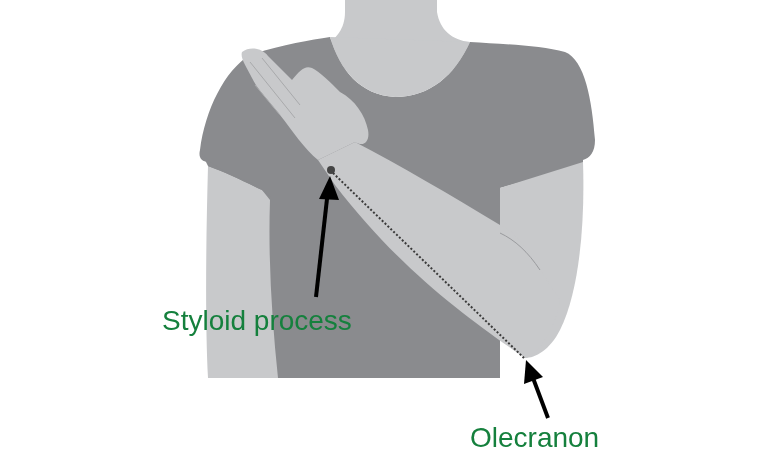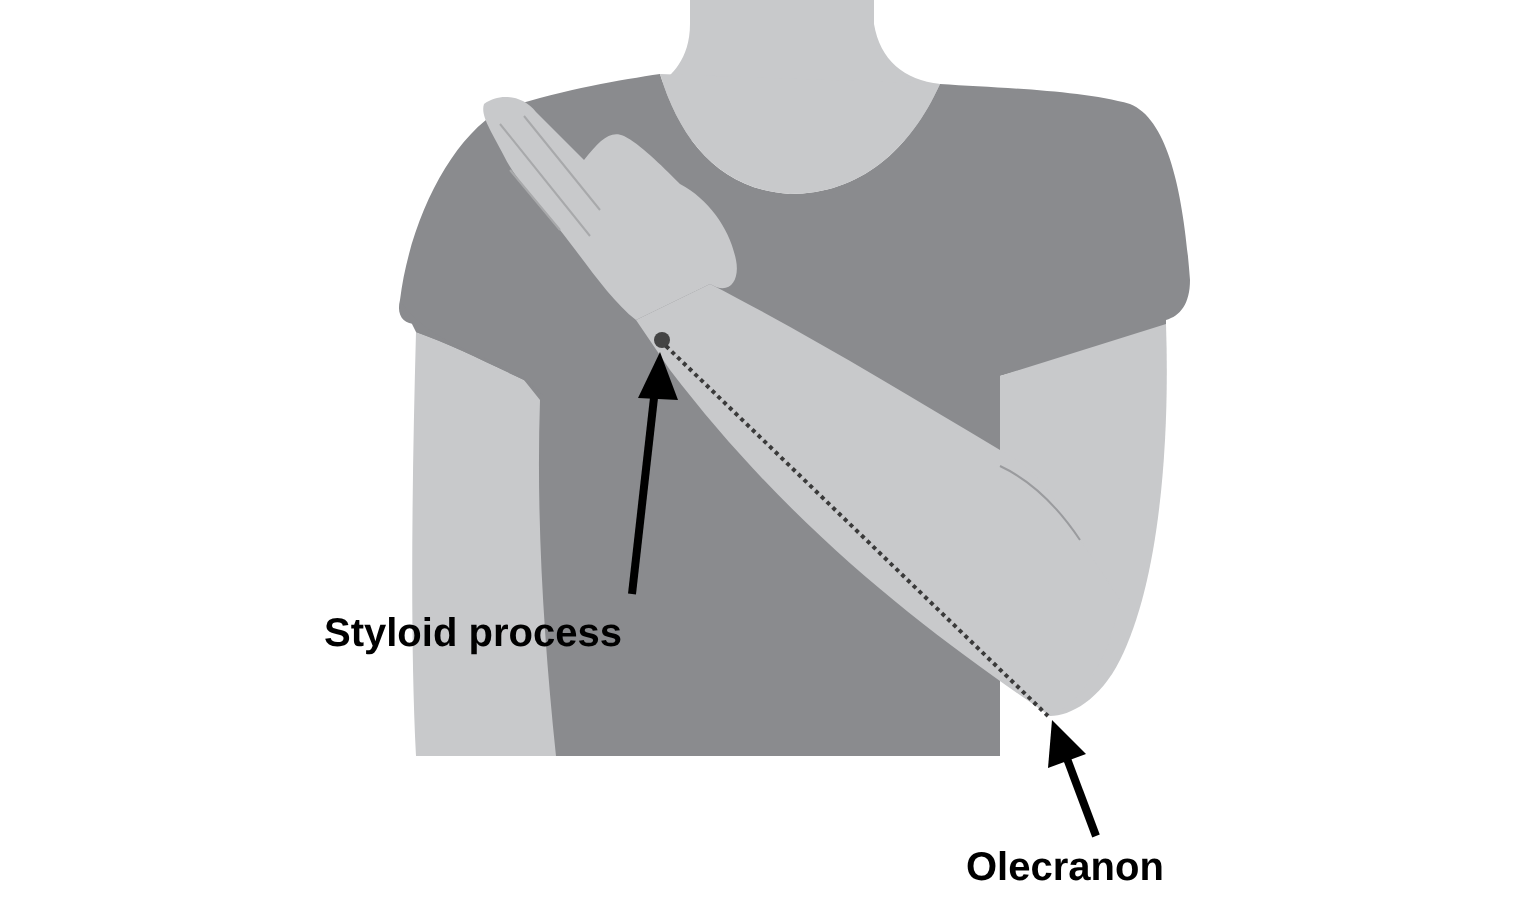--- a/index.html
+++ b/index.html
@@ -1,28 +1,28 @@
 <!DOCTYPE html>
 <html><head>
   <meta charset="utf-8">
   <style>
     html, body { margin: 0; padding: 0; background: #ffffff; }
     body { width: 768px; height: 452px; position: relative; overflow: hidden; font-family: "Liberation Sans", sans-serif; }
     #figure { position: absolute; left: 0; top: 0; width: 768px; height: 452px; }
     .label {
       position: absolute;
       font-family: "Liberation Sans", sans-serif;
-      font-weight: bold;
-      font-size: 20px;
-      color: #000000;
+      font-weight: normal;
+      font-size: 28px;
+      color: #15803d;
       white-space: nowrap;
       line-height: 1;
     }
     #label-styloid { left: 162px; top: 307px; }
-    #label-olecranon { left: 470px; top: 424px; margin-left: 13px; }
+    #label-olecranon { left: 470px; top: 424px; }
   </style>
 </head>
 <body>
 
 <svg id="figure" viewBox="0 0 768 452" xmlns="http://www.w3.org/2000/svg">
 
   <path d="M345,0 L437,0 L437,12 C440,30 452,40 470,42 L470,70 L330,70 L330,42 C335,38 345,30 345,12 Z" fill="#c8c9cb"></path>
 
   <path d="M250,55 C280,45 310,40 330,37
            C340,70 360,95 395,97 C430,97 455,75 470,42

